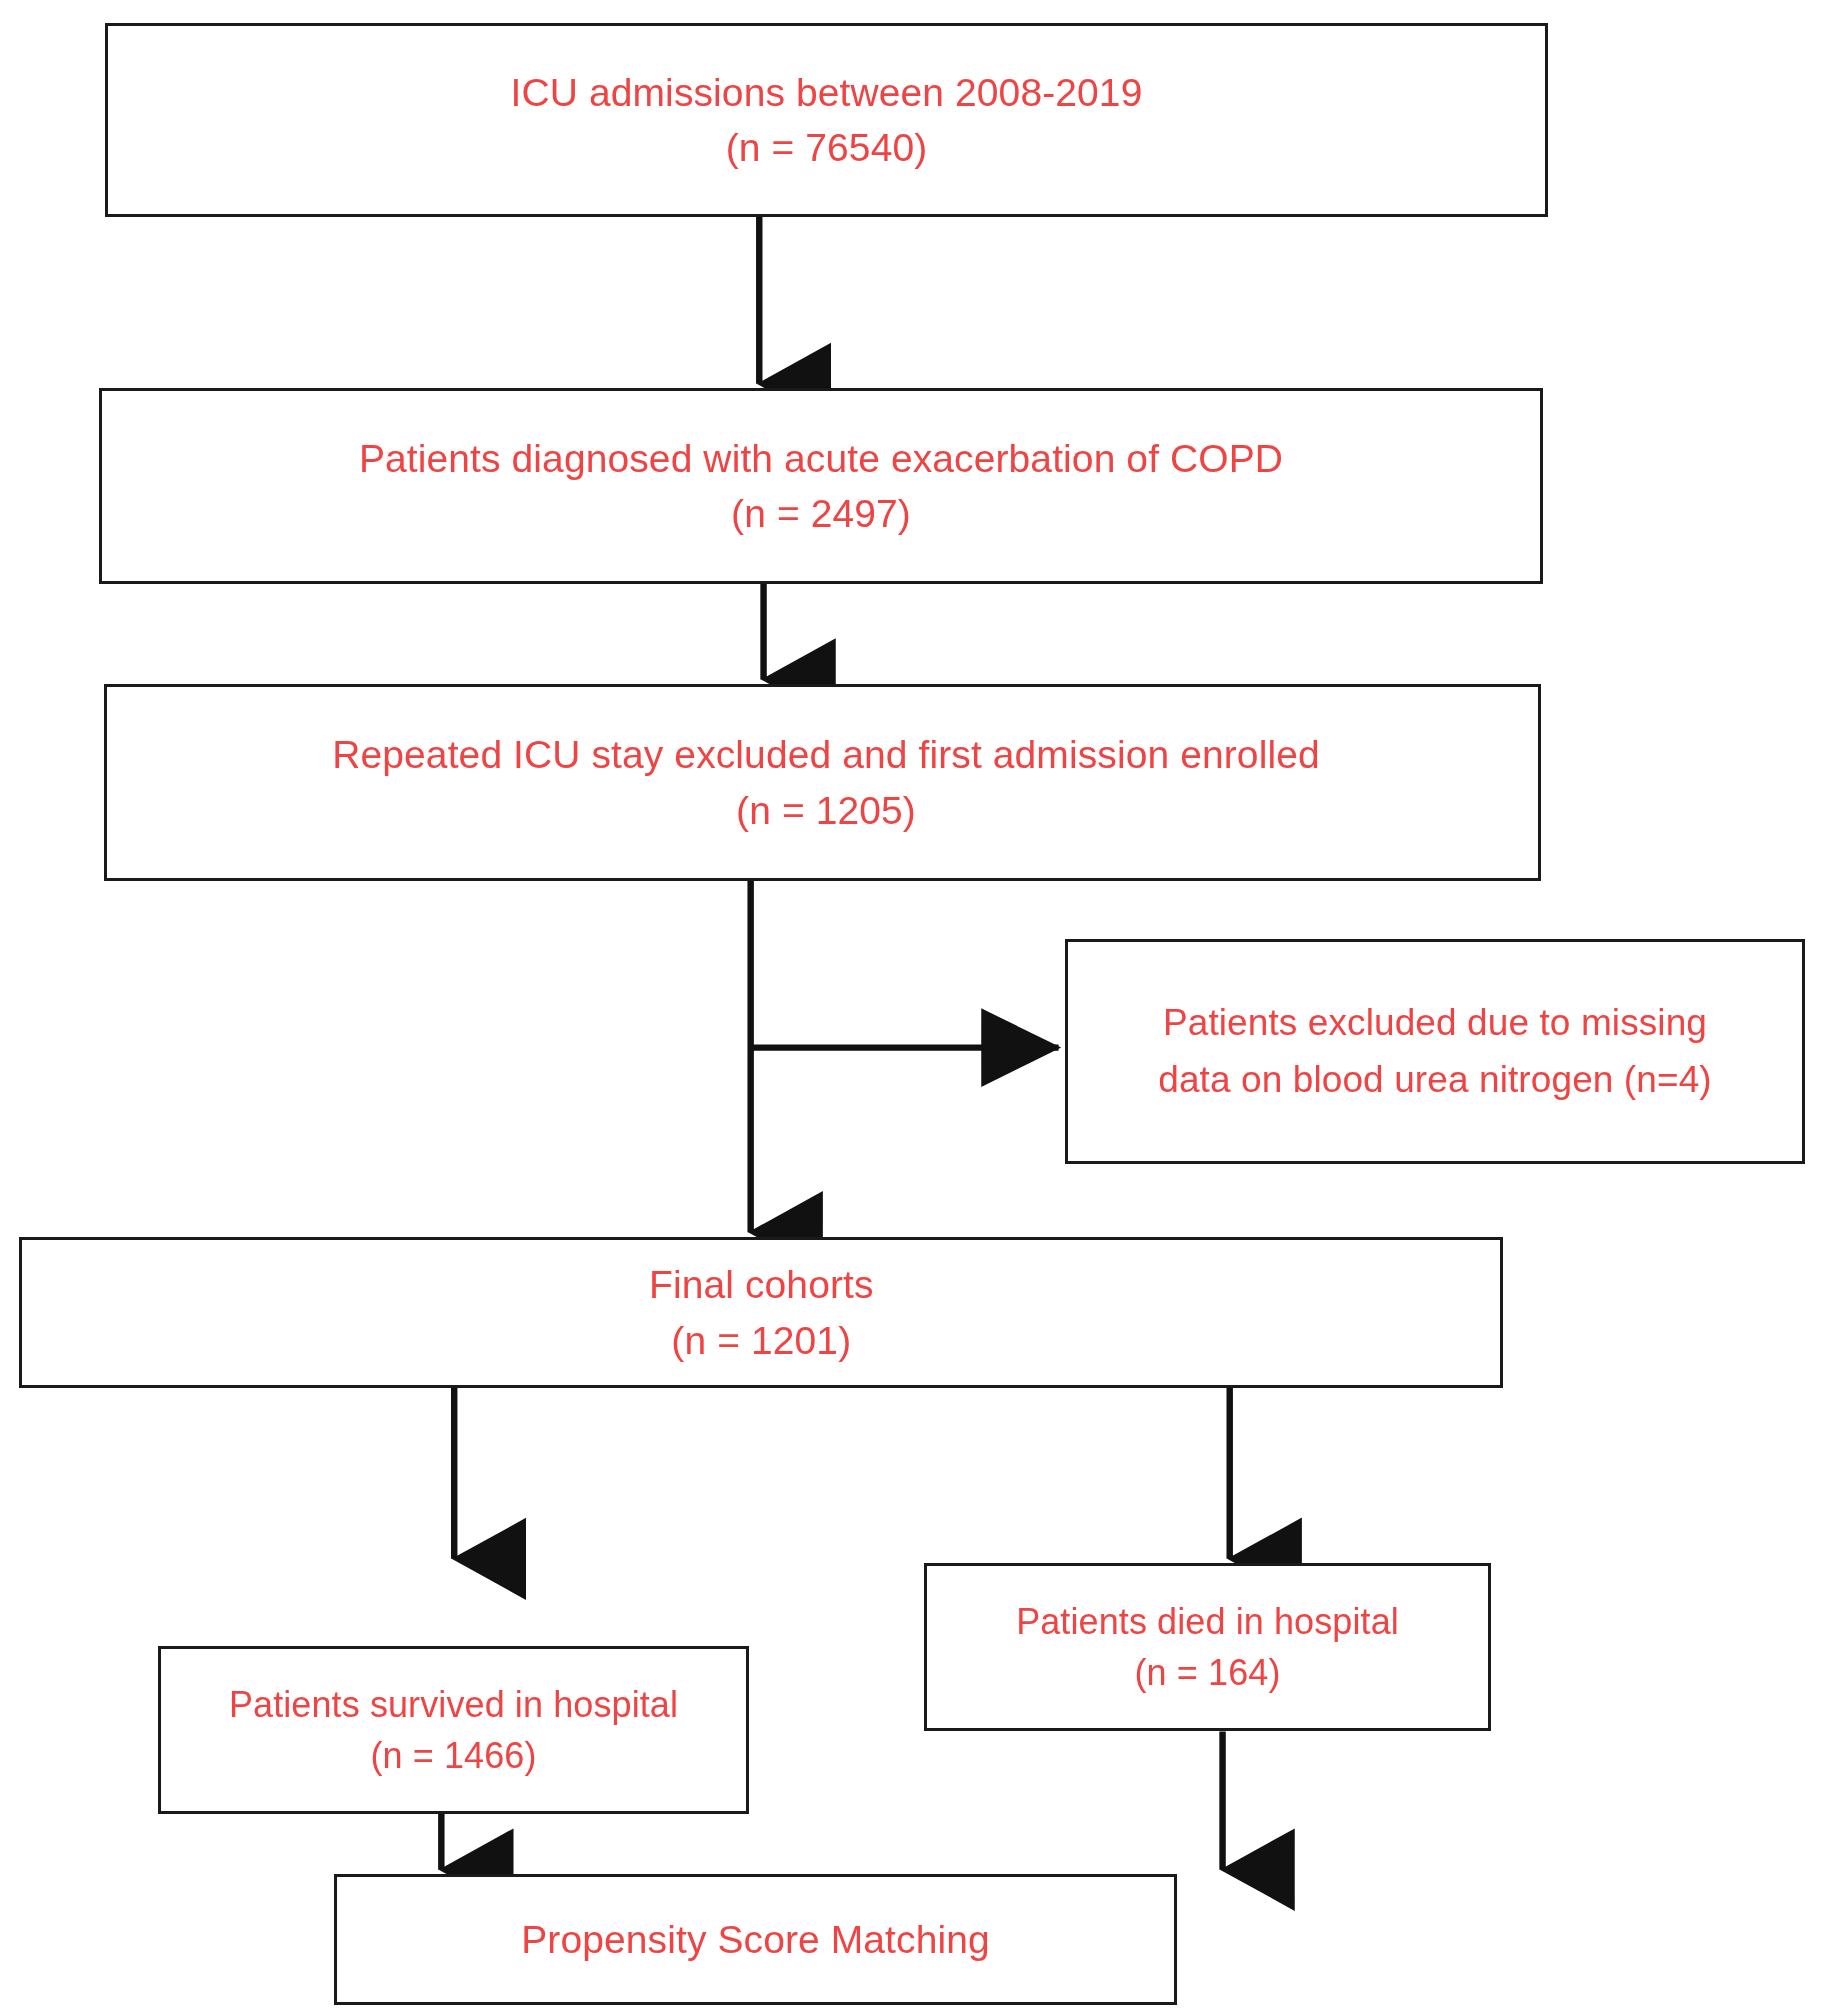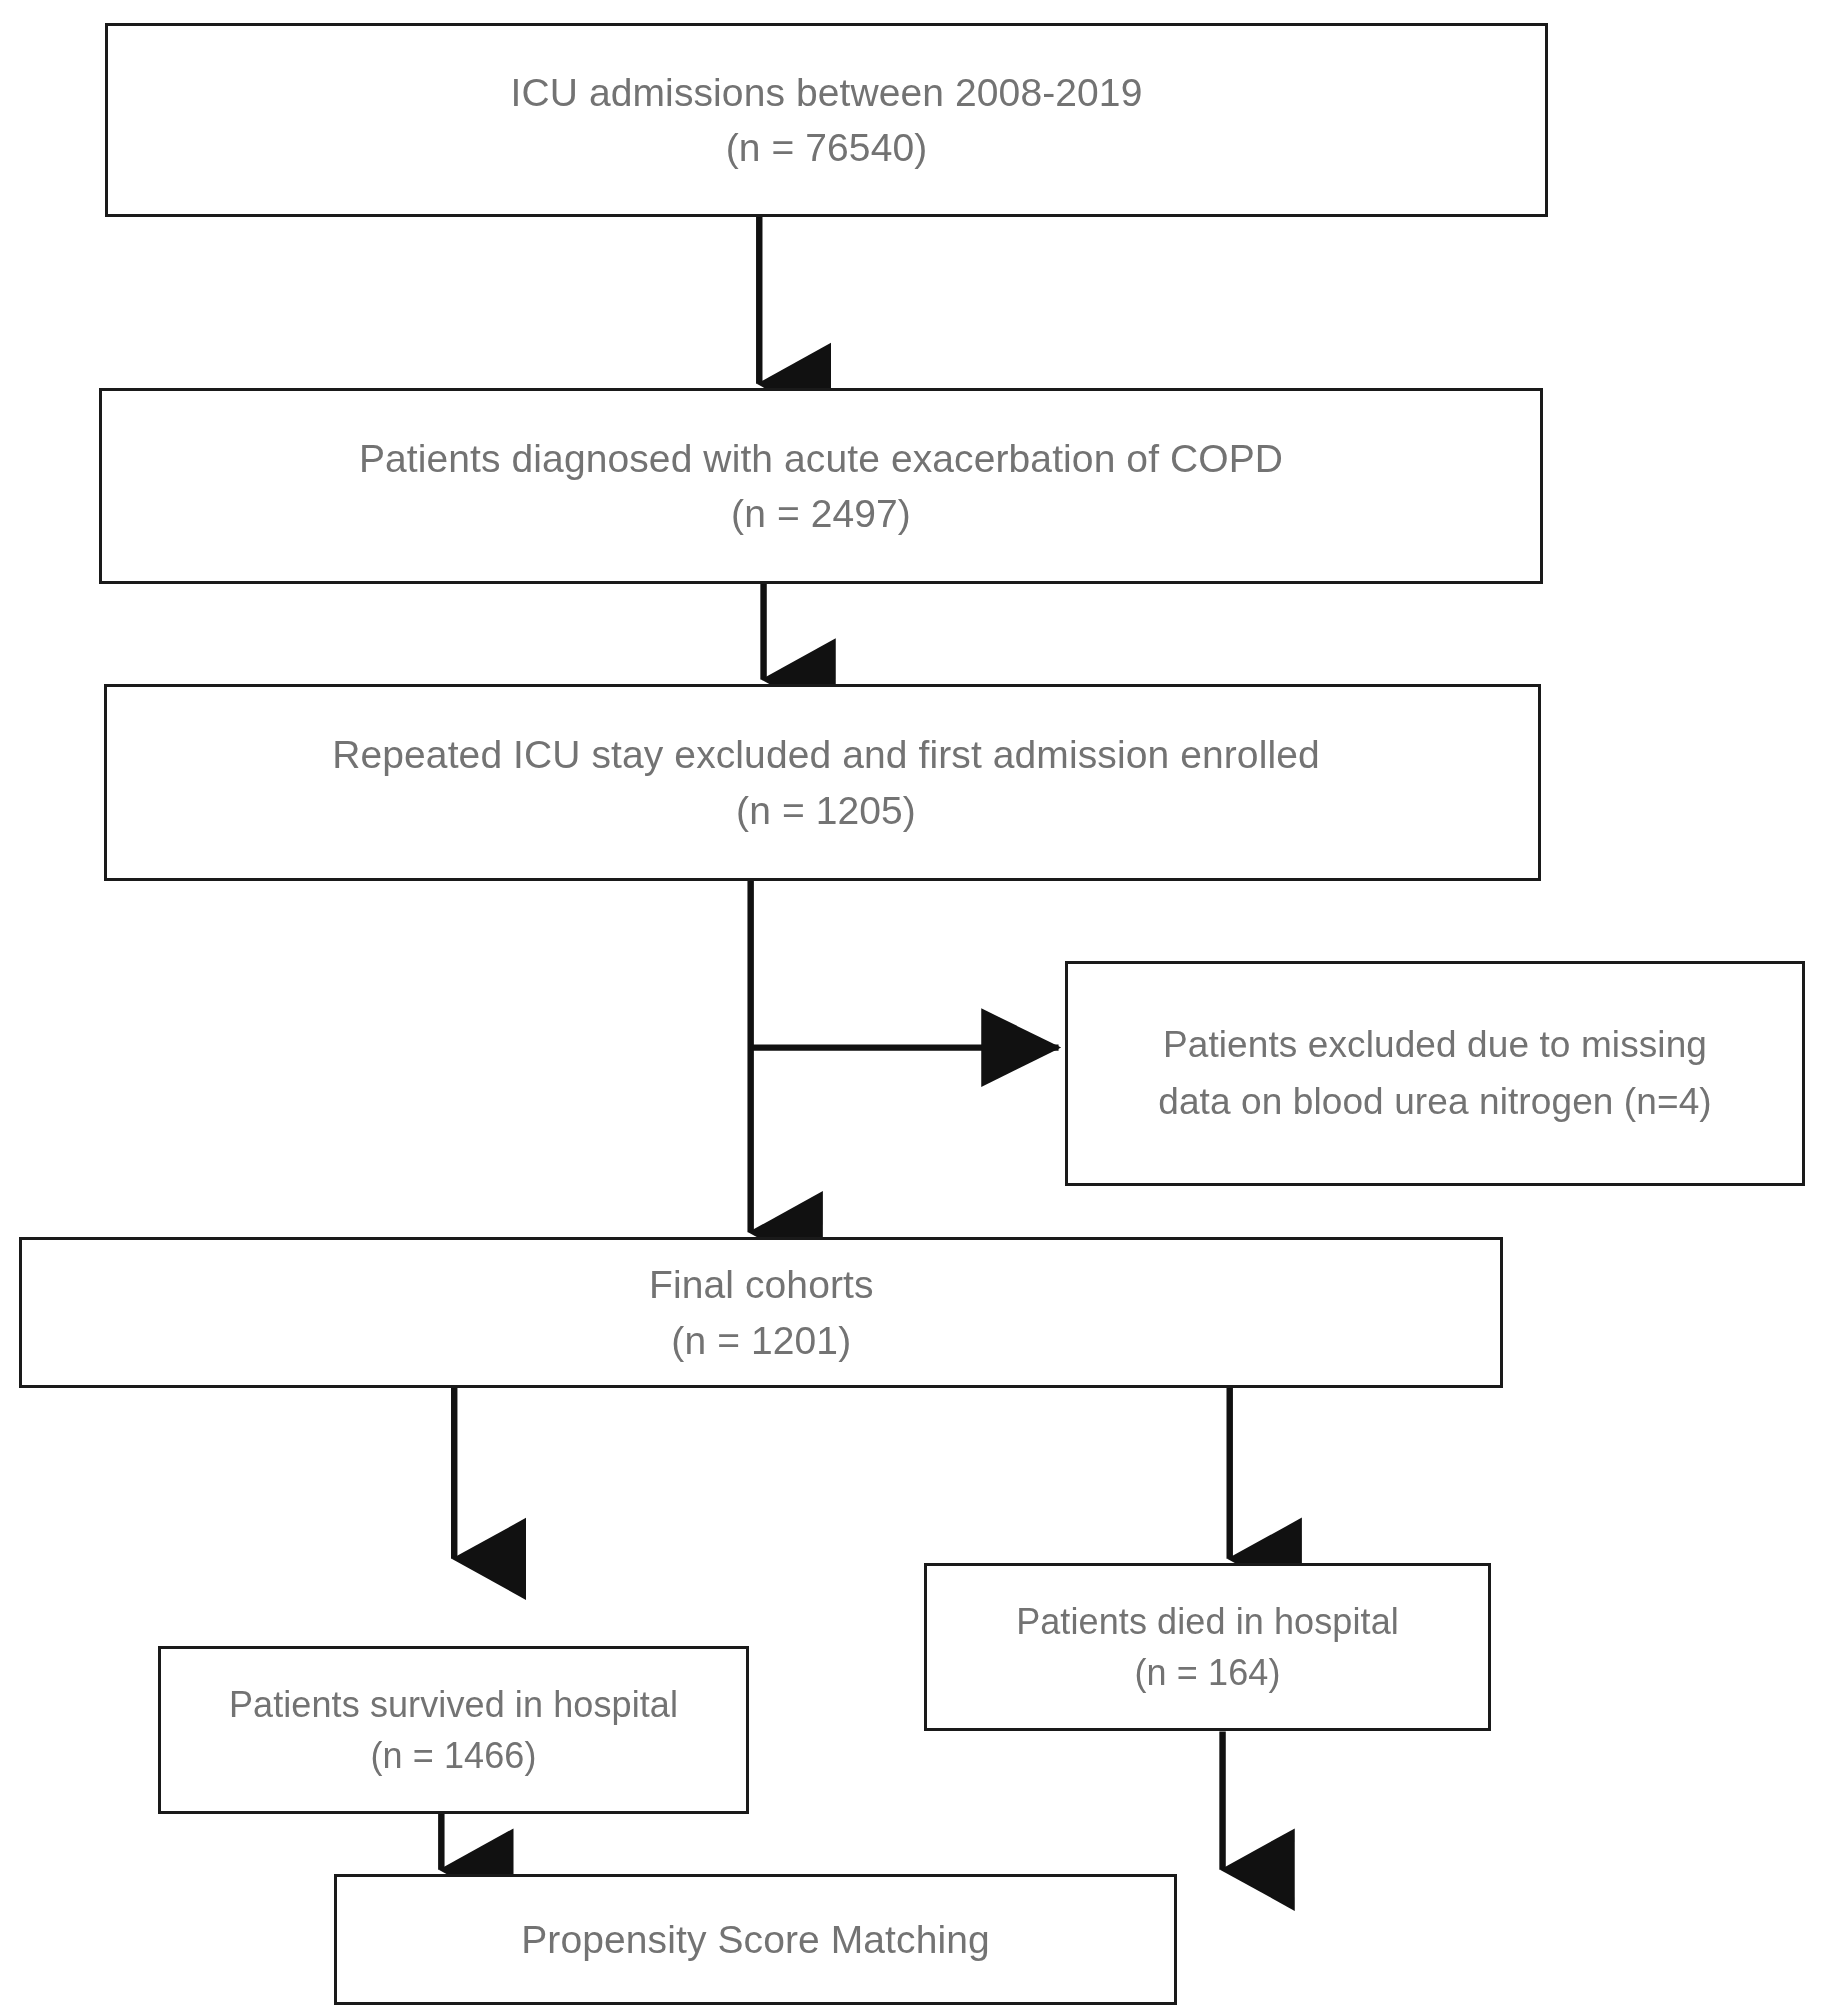--- a/index.html
+++ b/index.html
@@ -22,21 +22,21 @@
   .flow-box {
     position: absolute;
     box-sizing: border-box;
     background: #ffffff;
     border: 3.6px solid #1a1a1a;
     display: flex;
     flex-direction: column;
     align-items: center;
     justify-content: center;
     text-align: center;
-    color: #737373;
+    color: #ef4444;
     font-size: 39px;
     line-height: 1.42;
     letter-spacing: 0.1px;
     padding: 4.3px 13px;
   }
   .flow-box .line {
     display: block;
     white-space: nowrap;
   }
   svg.connectors {
@@ -45,21 +45,21 @@
     top: 0;
     width: 1825px;
     height: 2015px;
     pointer-events: none;
   }
   
   #box-icu-admissions     { left:105px;  top:23px;   width:1443px; height:194px; }
   #box-copd-diagnosed     { left:99px;  top:388px;  width:1444px; height:196px; }
   #box-repeated-icu       { left:104px;  top:684px;  width:1437px; height:197px;padding-left:20px; }
   #box-excluded-bun       { left:1065px; top:939px; width:740px; height:225px;
-                            font-size:37px; line-height:1.52;margin-top:22px; }
+                            font-size:37px; line-height:1.52; }
   #box-final-cohorts      { left:19.3px;   top:1237px; width:1484px; height:151px; }
   #box-survived           { left:158px;  top:1646px; width:591px;  height:168px;
                             font-size:36px; }
   #box-died               { left:924px; top:1563px; width:567px;  height:168px;
                             font-size:36px; }
   #box-propensity         { left:334px;  top:1874px; width:843px; height:131px; }
 </style>
 </head>
 <body>
 

